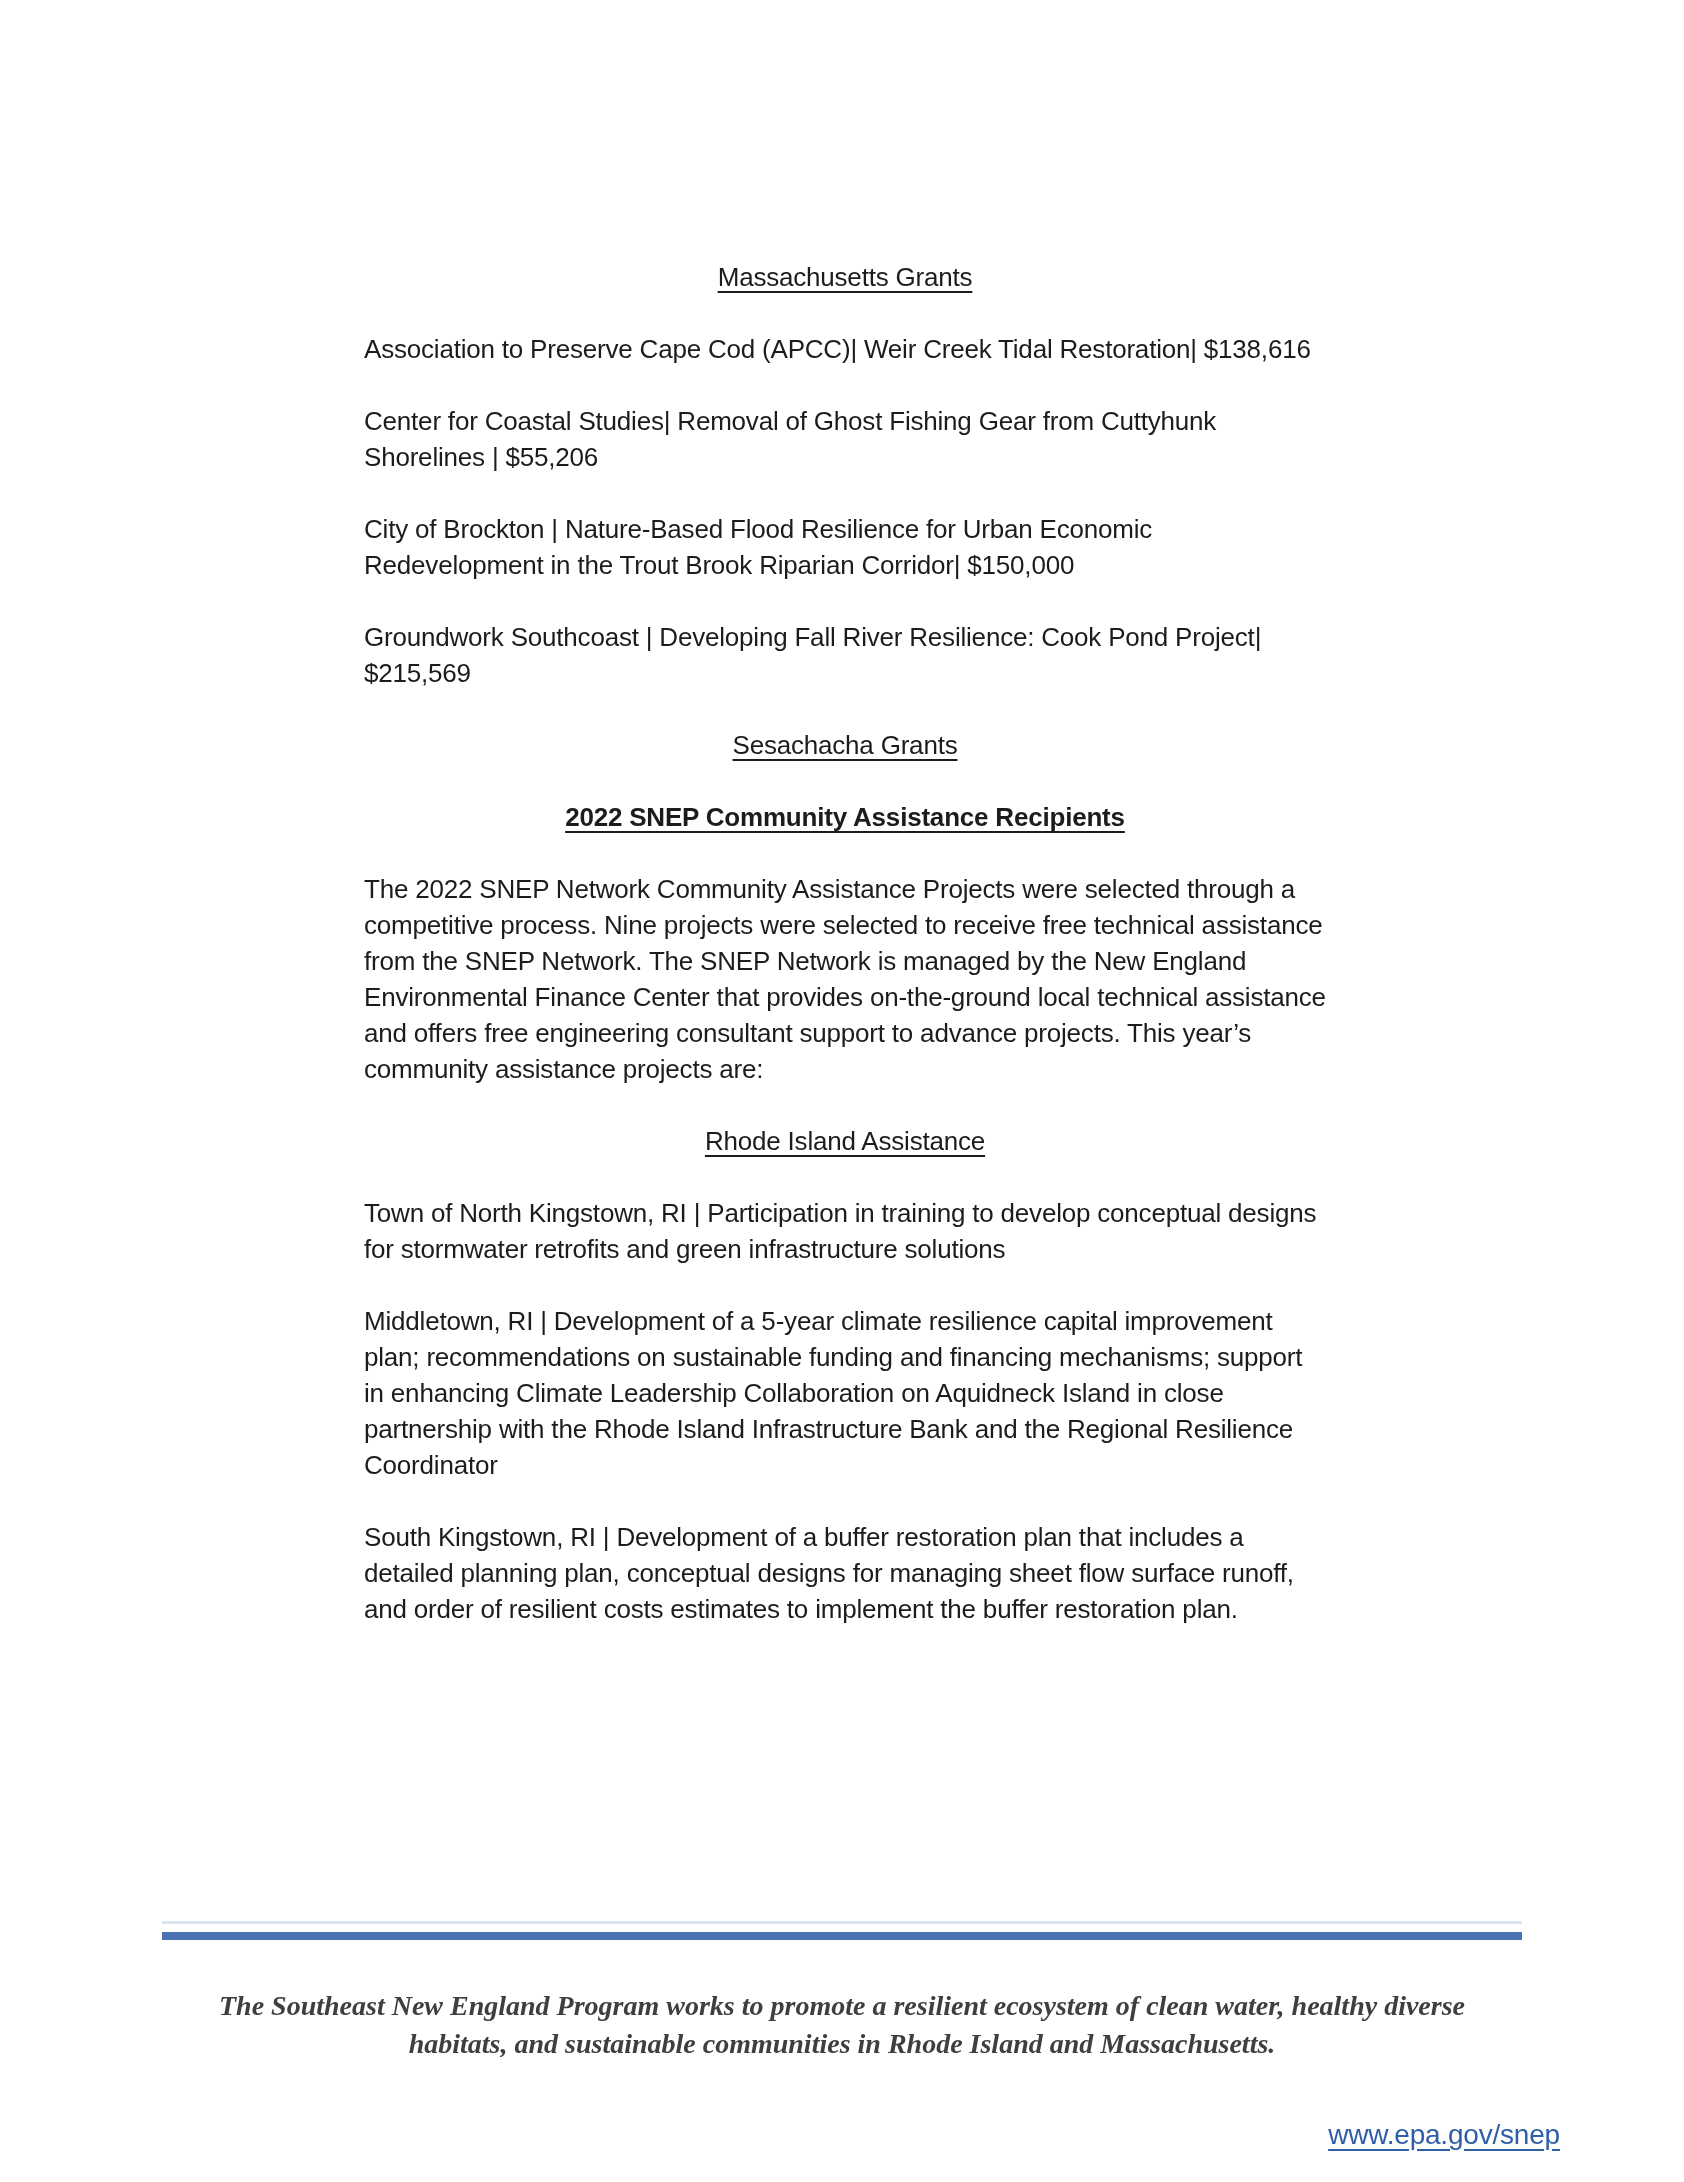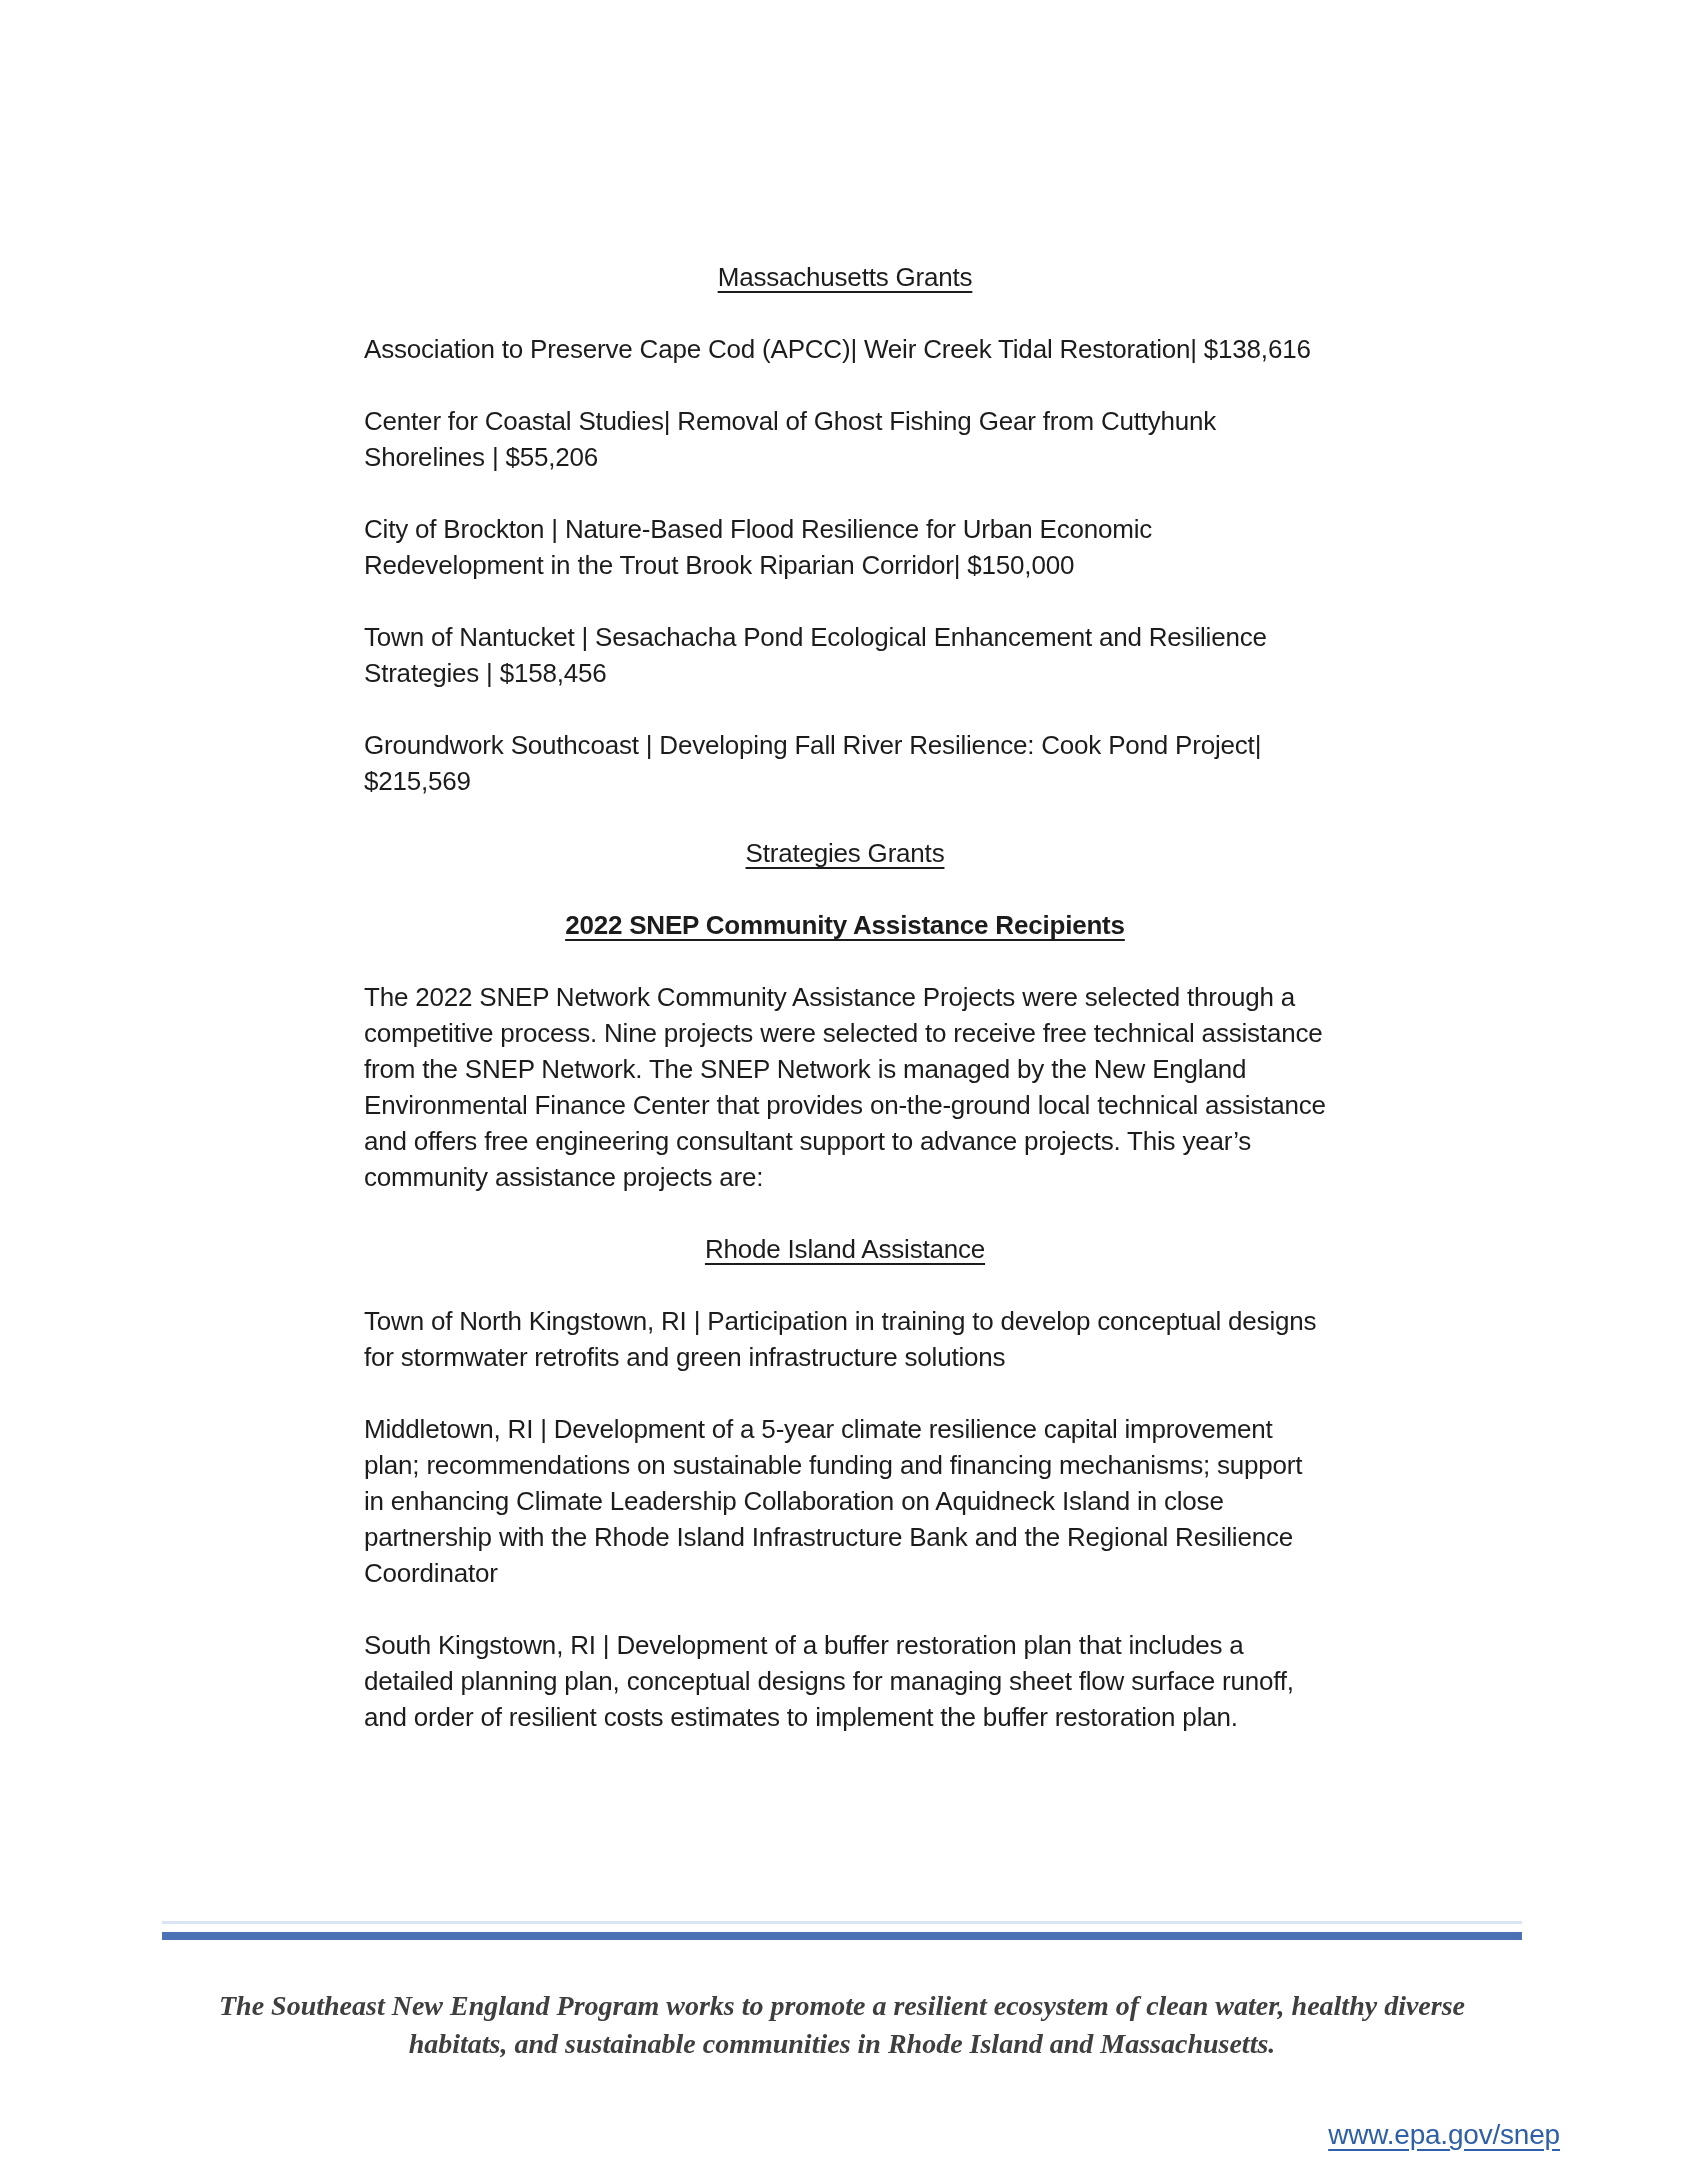--- a/index.html
+++ b/index.html
@@ -90,25 +90,24 @@
   <main class="content">
 
     <h2 class="heading">Massachusetts Grants</h2>
 
     <p>Association to Preserve Cape Cod (APCC)| Weir Creek Tidal Restoration| $138,616</p>
 
     <p>Center for Coastal Studies| Removal of Ghost Fishing Gear from Cuttyhunk Shorelines | $55,206</p>
 
     <p>City of Brockton | Nature-Based Flood Resilience for Urban Economic Redevelopment in the Trout Brook Riparian Corridor| $150,000</p>
 
-    <p>Town of Nantucket | Sesachacha Pond Ecological Enhancement and Resilience Strategies | $158,456</p>
 
     <p>Groundwork Southcoast | Developing Fall River Resilience: Cook Pond Project| $215,569</p>
 
-    <h2 class="heading">Strategies Grants</h2>
+    <h2 class="heading">Sesachacha Grants</h2>
 
 
     <h2 class="heading bold">2022 SNEP Community Assistance Recipients</h2>
 
     <p>The 2022 SNEP Network Community Assistance Projects were selected through a competitive process. Nine projects were selected to receive free technical assistance from the SNEP Network. The SNEP Network is managed by the New England Environmental Finance Center that provides on-the-ground local technical assistance and offers free engineering consultant support to advance projects. This year’s community assistance projects are:</p>
 
     <h2 class="heading">Rhode Island Assistance</h2>
 
     <p>Town of North Kingstown, RI | Participation in training to develop conceptual designs for stormwater retrofits and green infrastructure solutions</p>
 

